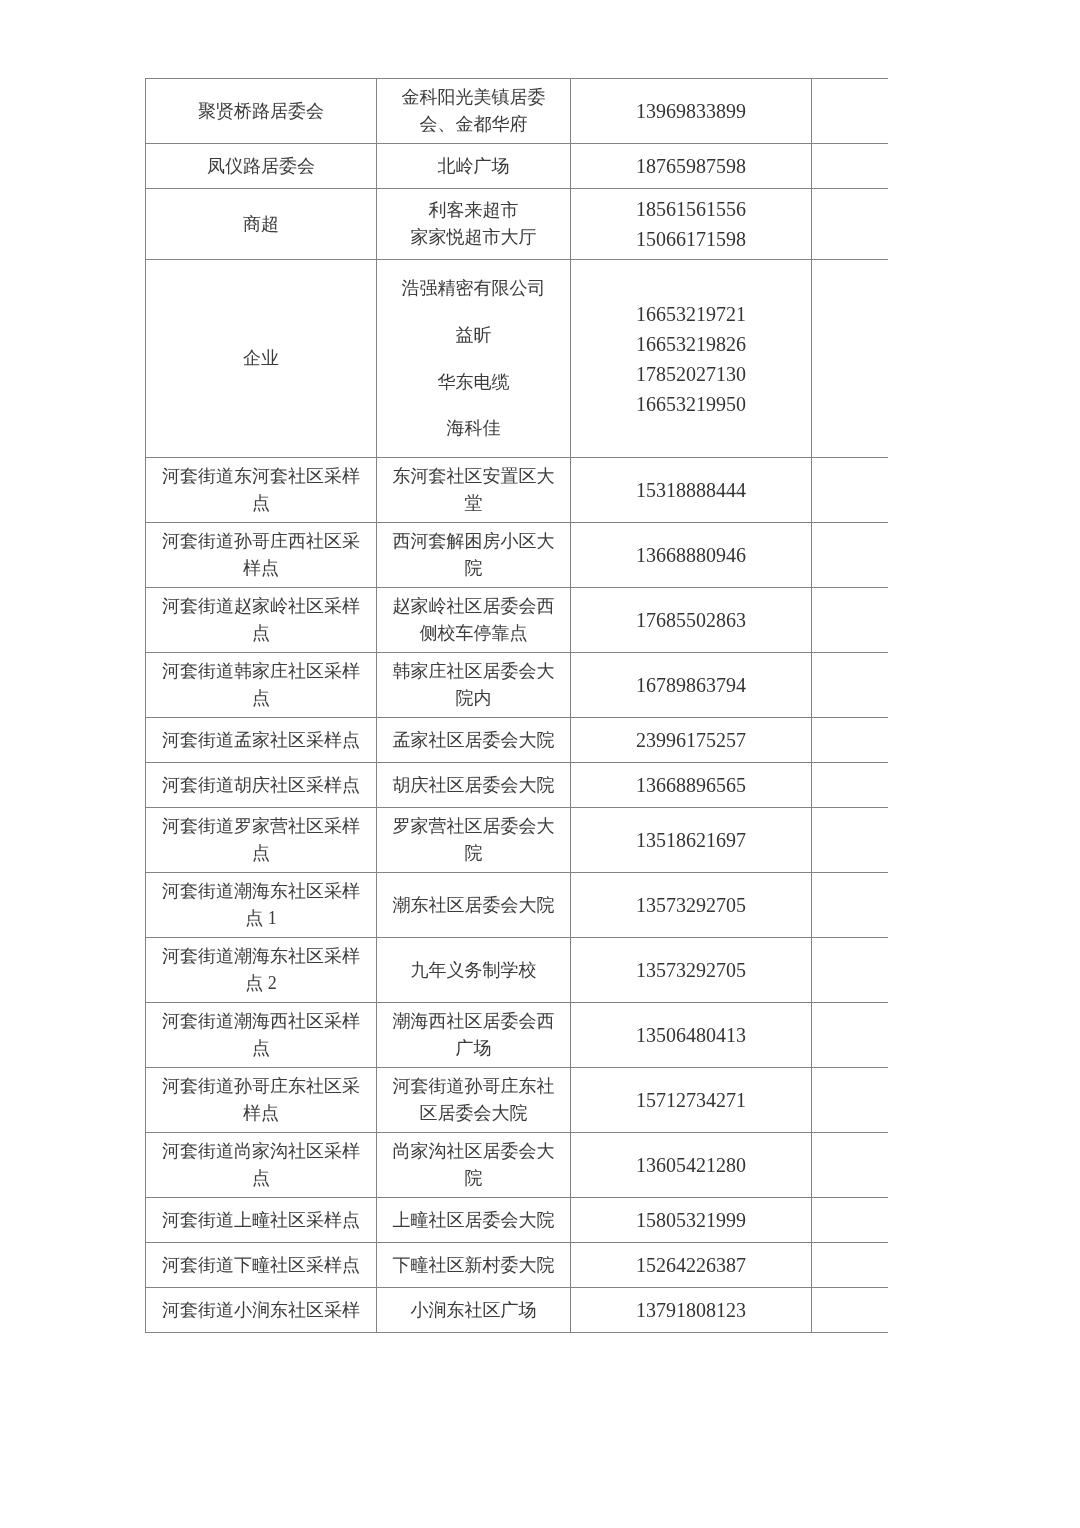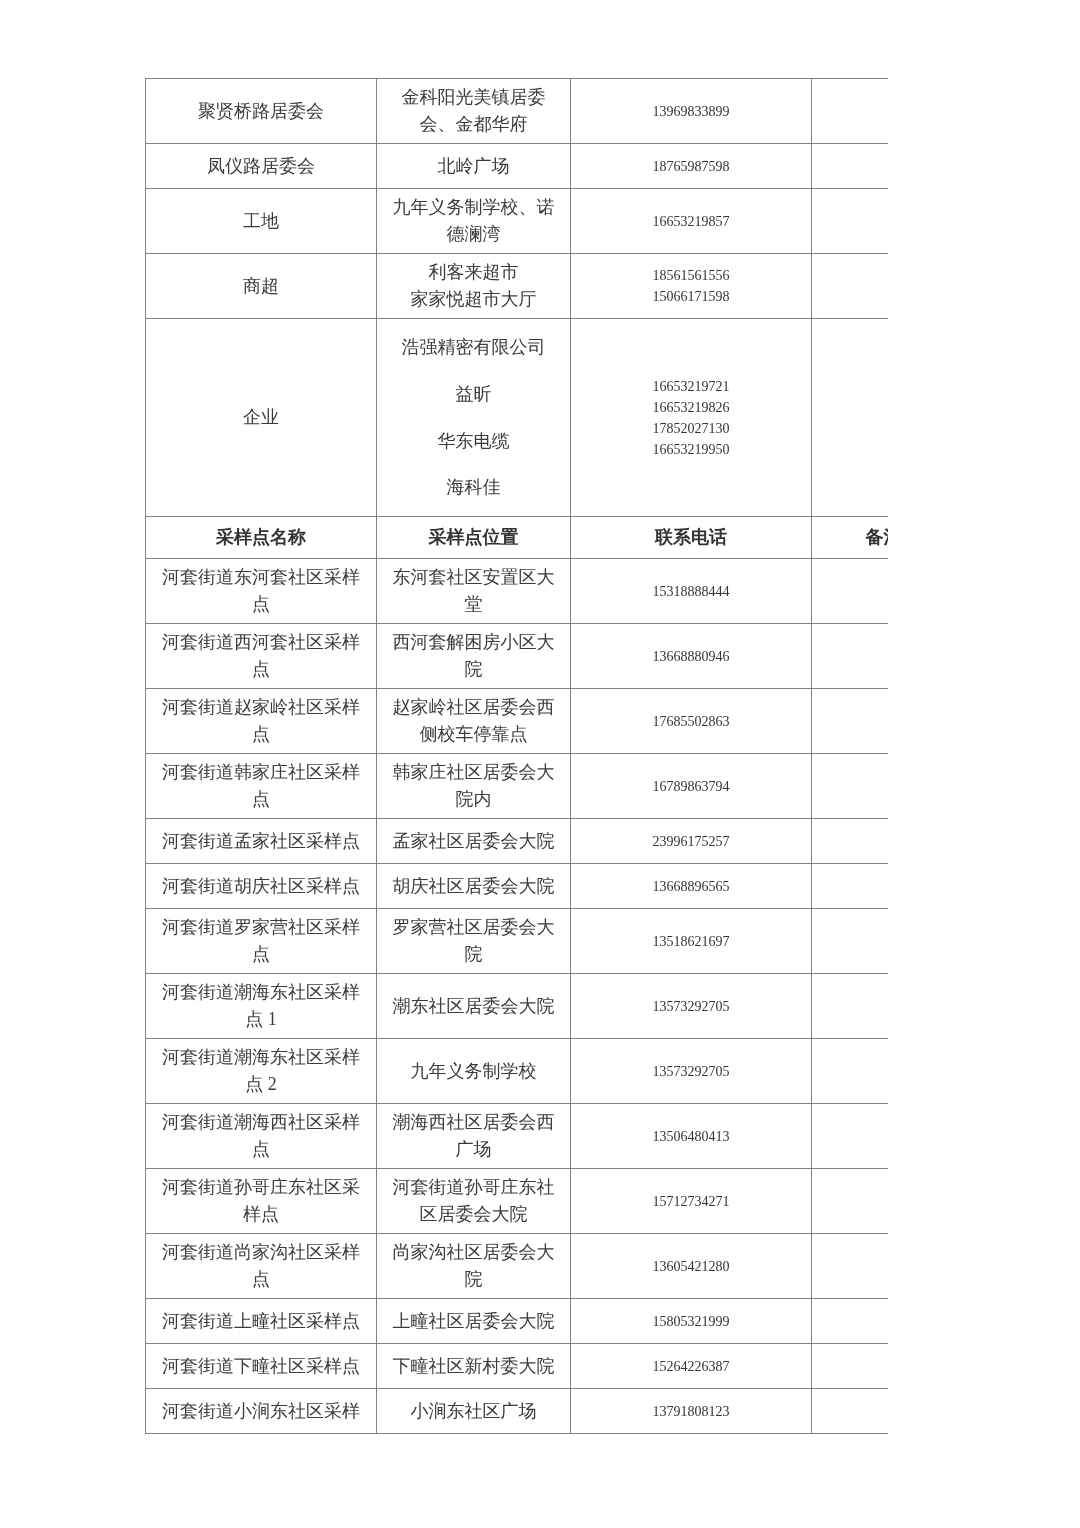--- a/index.html
+++ b/index.html
@@ -31,21 +31,21 @@
     font-weight: normal;
     text-align: center;
     vertical-align: middle;
     padding: 5px 10px;
     height: 45px;
     line-height: 1.4;
     word-break: break-word;
     overflow: hidden;
   }
   td.site-name-cell { padding: 5px 13px; }
-  td.phone-cell { font-size: 14px; color: #343434; }
+  td.phone-cell { font-size: 20px; color: #343434; }
   .line { line-height: 1.5; }
   tr.spread td.site-location-cell .line { line-height: 2.6; }
   tr.spread td.phone-cell .line { line-height: 1.5; }
   tr.section-row td {
     font-weight: bold;
     height: 46px;
     font-size: 18px;
     color: #333333;
   }
   tr.header-row th {
@@ -86,32 +86,20 @@
           <td class="site-location-cell">
             <div class="line">北岭广场</div>
           </td>
           <td class="phone-cell">
             <div class="line">18765987598</div>
           </td>
           <td class="note-cell"></td>
         </tr>
         <tr>
           <td class="site-name-cell">
-            <div class="line">工地</div>
-          </td>
-          <td class="site-location-cell">
-            <div class="line">九年义务制学校、诺德澜湾</div>
-          </td>
-          <td class="phone-cell">
-            <div class="line">16653219857</div>
-          </td>
-          <td class="note-cell"></td>
-        </tr>
-        <tr>
-          <td class="site-name-cell">
             <div class="line">商超</div>
           </td>
           <td class="site-location-cell">
             <div class="line">利客来超市</div>
             <div class="line">家家悦超市大厅</div>
           </td>
           <td class="phone-cell">
             <div class="line">18561561556</div>
             <div class="line">15066171598</div>
           </td>
@@ -130,51 +118,37 @@
           <td class="phone-cell">
             <div class="line">16653219721</div>
             <div class="line">16653219826</div>
             <div class="line">17852027130</div>
             <div class="line">16653219950</div>
           </td>
           <td class="note-cell"></td>
         </tr>
       </tbody>
     <tbody>
-      <tr class="header-row" id="header-row">
-          <th>
-            <div class="line">采样点名称</div>
-          </th>
-          <th>
-            <div class="line">采样点位置</div>
-          </th>
-          <th>
-            <div class="line">联系电话</div>
-          </th>
-          <th>
-            <div class="line">备注</div>
-          </th>
-        </tr>
     </tbody>
     <tbody id="tbody-main">
         <tr>
           <td class="site-name-cell">
             <div class="line">河套街道东河套社区采样点</div>
           </td>
           <td class="site-location-cell">
             <div class="line">东河套社区安置区大堂</div>
           </td>
           <td class="phone-cell">
             <div class="line">15318888444</div>
           </td>
           <td class="note-cell"></td>
         </tr>
         <tr>
           <td class="site-name-cell">
-            <div class="line">河套街道西河套社区采样点</div>
+            <div class="line">河套街道孙哥庄西社区采样点</div>
           </td>
           <td class="site-location-cell">
             <div class="line">西河套解困房小区大院</div>
           </td>
           <td class="phone-cell">
             <div class="line">13668880946</div>
           </td>
           <td class="note-cell"></td>
         </tr>
         <tr>

